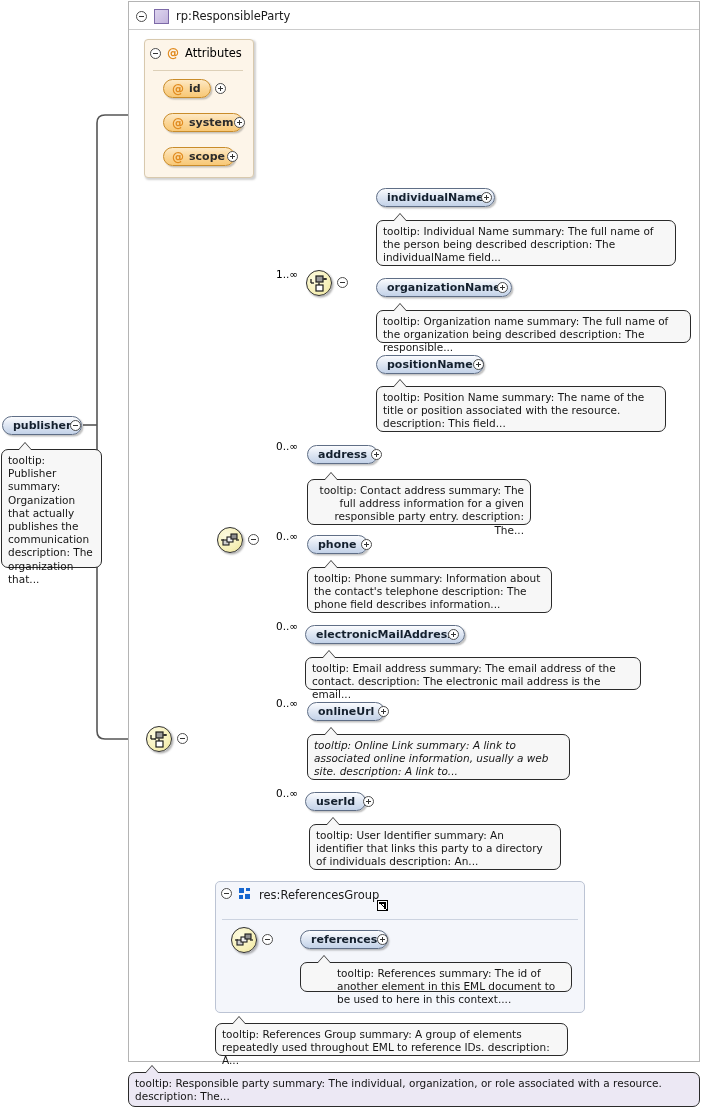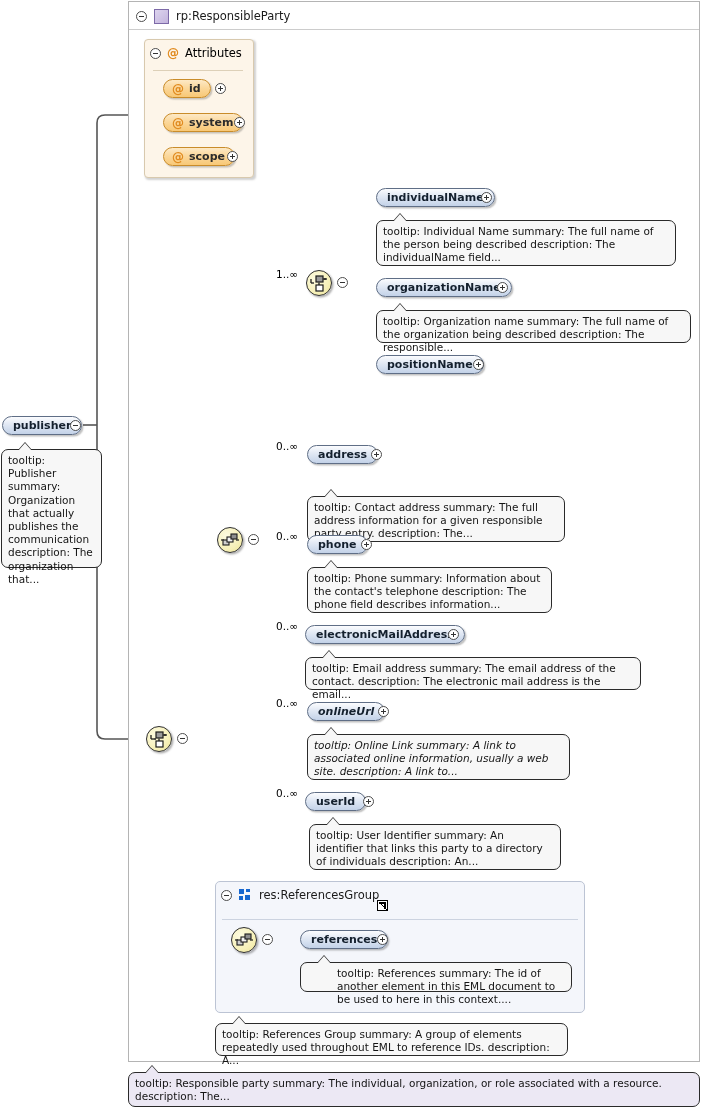--- a/index.html
+++ b/index.html
@@ -247,21 +247,20 @@
   .grp-box {
     position: absolute;
     background: #f4f6fb;
     border: 1px solid #bcc4d4;
     border-radius: 5px;
     box-sizing: border-box;
   }
   .grp-head {
     position: absolute;
     display: flex;
-    align-items: center;
     gap: 7px;
     font-size: 11.5px;
     color: #1a1a1a;
   }
   .grp-rule {
     position: absolute;
     height: 1px;
     background: #ccd3e0;
   }
 </style>
@@ -400,40 +399,43 @@
   </div>
   <span class="pm plus pm-abs" style="left:497px; top:282px;"></span>
   <div class="tip" style="left:376px; top:310px; width:315px; height:33px; --nx:16px;">
     <span>tooltip: Organization name summary: The full name of the organization being described description: The responsible...</span>
   </div>
 
   <div class="el-pill" style="left:376px; top:355px;">
     <span>positionName</span>
   </div>
   <span class="pm plus pm-abs" style="left:473px; top:359px;"></span>
+  <div class="tip" style="left:376px; top:386px; width:290px; height:46px; --nx:16px;">
+    <span>tooltip: Position Name summary: The name of the title or position associated with the resource. description: This field...</span>
+  </div>
 
   <div class="comp-node" style="left:217px; top:527px;">
     <svg width="24" height="24" viewBox="0 0 24 24">
       <g stroke="#1c1c1c" stroke-width="1.2" fill="none">
         <path d="M3 12 H6"></path>
           <path d="M18 12 H21"></path>
       </g>
       <rect x="5" y="12" width="6" height="5" fill="#cfcfcf" stroke="#1c1c1c" stroke-width="1.1"></rect>
       <rect x="9" y="9" width="6" height="5" fill="#f2f2f2" stroke="#1c1c1c" stroke-width="1.1"></rect>
       <rect x="13" y="6" width="6" height="5" fill="#8f8f8f" stroke="#1c1c1c" stroke-width="1.1"></rect>
     </svg>
   </div>
   <span class="pm pm-abs" style="left:248px; top:534px;"></span>
 
   <span class="card" style="left:276px; top:440px;">0..∞</span>
   <div class="el-pill" style="left:307px; top:445px;">
     <span>address</span>
   </div>
   <span class="pm plus pm-abs" style="left:371px; top:449px;"></span>
-  <div class="tip" style="left:307px; top:496px; width:258px; height:46px; --nx:16px;">
+  <div class="tip" style="left:307px; top:479px; width:224px; height:46px;text-align:right; --nx:16px;">
     <span>tooltip: Contact address summary: The full address information for a given responsible party entry. description: The...</span>
   </div>
 
   <span class="card" style="left:276px; top:530px;">0..∞</span>
   <div class="el-pill" style="left:307px; top:535px;">
     <span>phone</span>
   </div>
   <span class="pm plus pm-abs" style="left:361px; top:539px;"></span>
   <div class="tip" style="left:307px; top:567px; width:245px; height:46px; --nx:16px;">
     <span>tooltip: Phone summary: Information about the contact's telephone description: The phone field describes information...</span>
@@ -442,21 +444,21 @@
   <span class="card" style="left:276px; top:620px;">0..∞</span>
   <div class="el-pill" style="left:305px; top:625px;">
     <span>electronicMailAddress</span>
   </div>
   <span class="pm plus pm-abs" style="left:448px; top:629px;"></span>
   <div class="tip" style="left:305px; top:657px; width:336px; height:33px; --nx:16px;">
     <span>tooltip: Email address summary: The email address of the contact. description: The electronic mail address is the email...</span>
   </div>
 
   <span class="card" style="left:276px; top:697px;">0..∞</span>
-  <div class="el-pill" style="left:307px; top:702px;font-style:italic;">
+  <div class="el-pill" style="left:307px; top:702px;">
     <span>onlineUrl</span>
   </div>
   <span class="pm plus pm-abs" style="left:378px; top:706px;"></span>
   <div class="tip" style="left:307px; top:734px; width:263px; height:46px;font-style:italic; --nx:16px;">
     <span>tooltip: Online Link summary: A link to associated online information, usually a web site. description: A link to...</span>
   </div>
 
   <span class="card" style="left:276px; top:787px;">0..∞</span>
   <div class="el-pill" style="left:305px; top:792px;">
     <span>userId</span>

